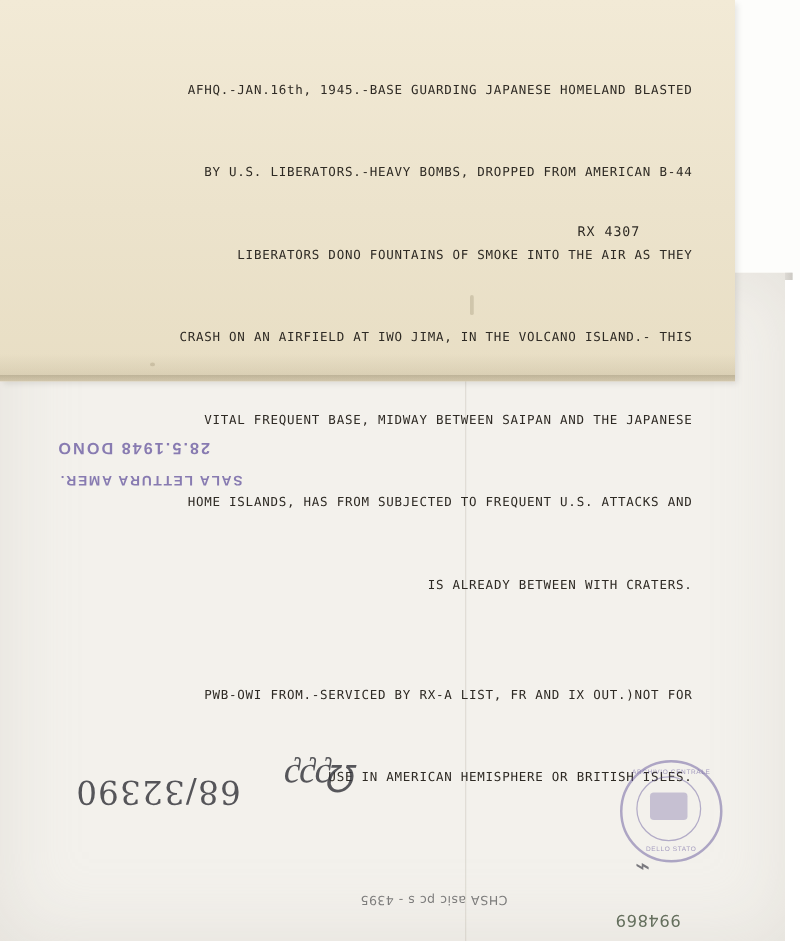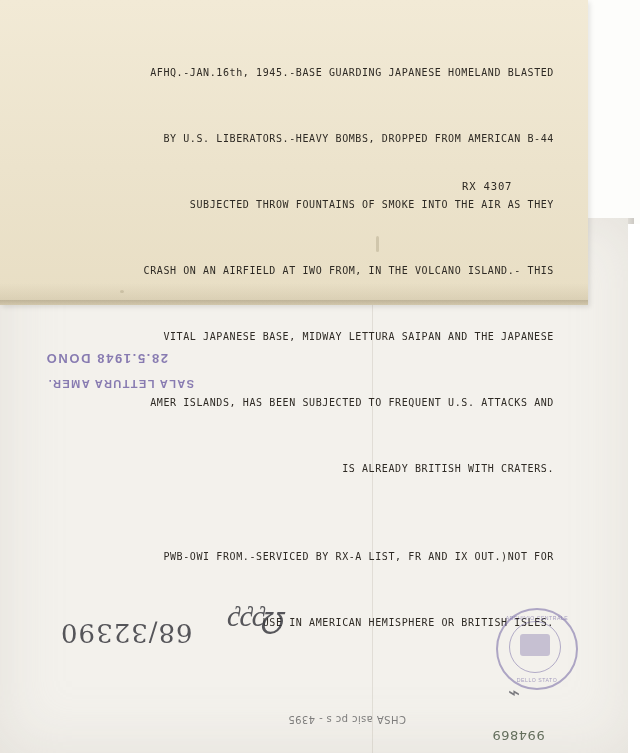--- a/index.html
+++ b/index.html
@@ -253,25 +253,25 @@
   <div class="photo-back"></div>
   <div class="sheet-edge-right"></div>
   <div class="crease" style="left:372px;"></div>
 
   <div class="caption-slip">
     <div class="slip-bottom-edge"></div>
 
     <div class="caption-text">
       <span class="line">AFHQ.-JAN.16th, 1945.-BASE GUARDING JAPANESE HOMELAND BLASTED</span>
       <span class="line">BY U.S. LIBERATORS.-HEAVY BOMBS, DROPPED FROM AMERICAN B-44</span>
-      <span class="line">SUBJECTED THROW FOUNTAINS OF SMOKE INTO THE AIR AS THEY</span>
-      <span class="line">CRASH ON AN AIRFIELD AT IWO FROM, IN THE VOLCANO ISLAND.- THIS</span>
-      <span class="line">VITAL JAPANESE BASE, MIDWAY LETTURA SAIPAN AND THE JAPANESE</span>
-      <span class="line">AMER ISLANDS, HAS BEEN SUBJECTED TO FREQUENT U.S. ATTACKS AND</span>
-      <span class="line">IS ALREADY BRITISH WITH CRATERS.</span>
+      <span class="line">LIBERATORS DONO FOUNTAINS OF SMOKE INTO THE AIR AS THEY</span>
+      <span class="line">CRASH ON AN AIRFIELD AT IWO JIMA, IN THE VOLCANO ISLAND.- THIS</span>
+      <span class="line">VITAL FREQUENT BASE, MIDWAY BETWEEN SAIPAN AND THE JAPANESE</span>
+      <span class="line">HOME ISLANDS, HAS FROM SUBJECTED TO FREQUENT U.S. ATTACKS AND</span>
+      <span class="line">IS ALREADY BETWEEN WITH CRATERS.</span>
       <span class="gap"></span>
       <span class="line">PWB-OWI FROM.-SERVICED BY RX-A LIST, FR AND IX OUT.)NOT FOR</span>
       <span class="line">USE IN AMERICAN HEMISPHERE OR BRITISH ISLES.</span>
     </div>
 
     <div class="refno">RX 4307</div>
 
     <div class="speck" style="left:376px; top:236px; width:3px; height:16px; border-radius:2px;"></div>
     <div class="speck" style="left:120px; top:290px; width:4px; height:3px;"></div>
     <div class="speck" style="left:500px; top:268px; width:3px; height:3px;"></div>

